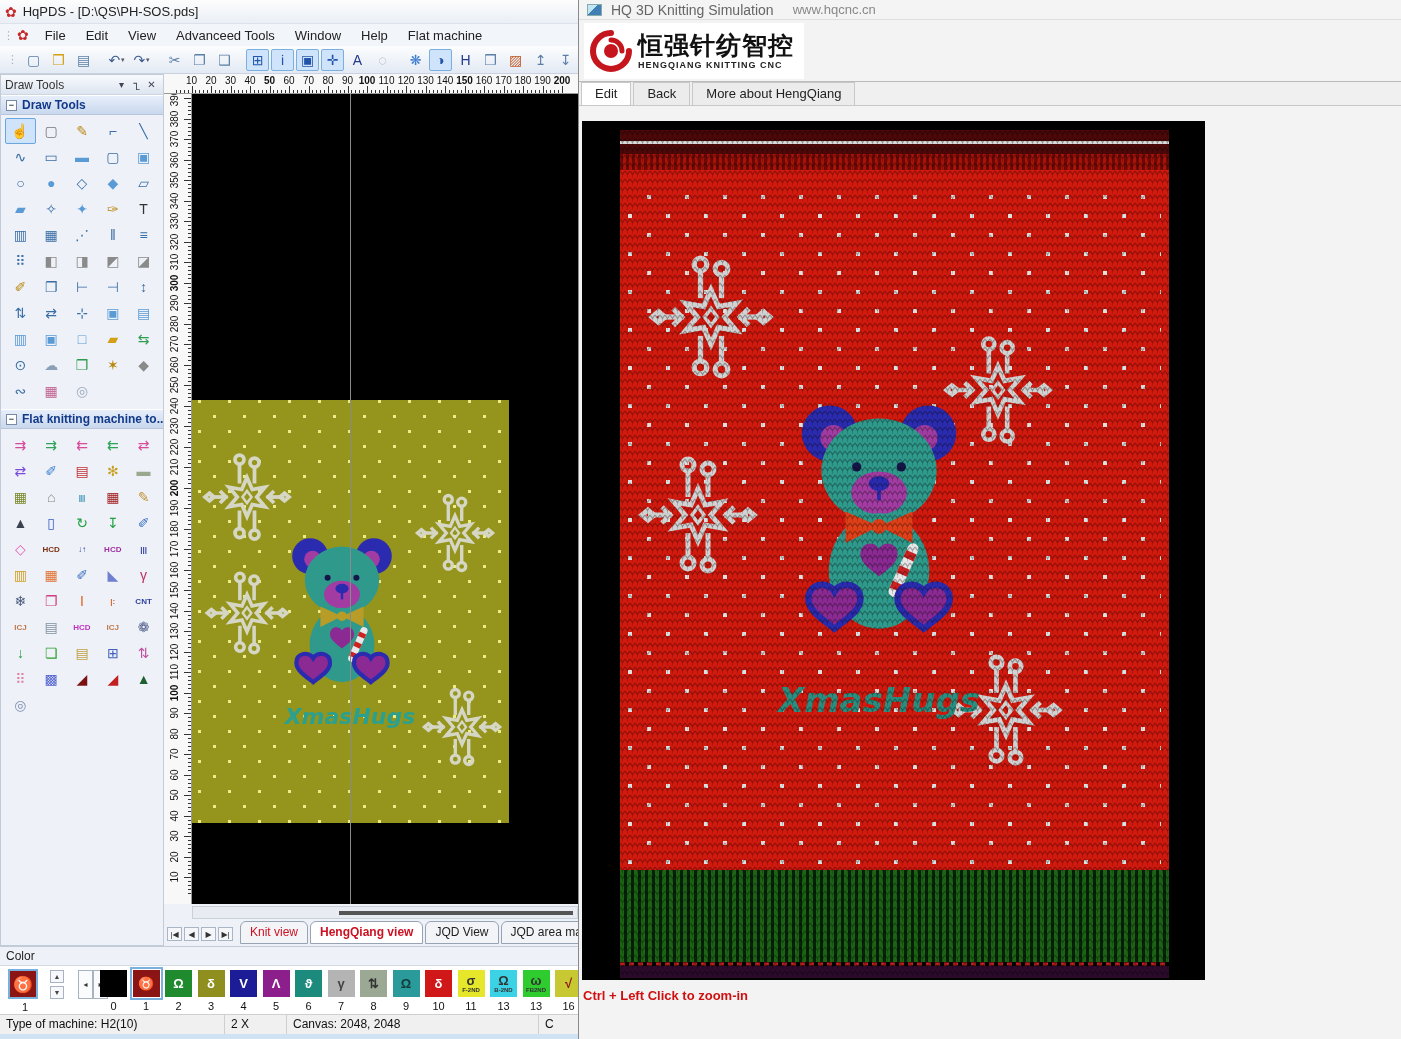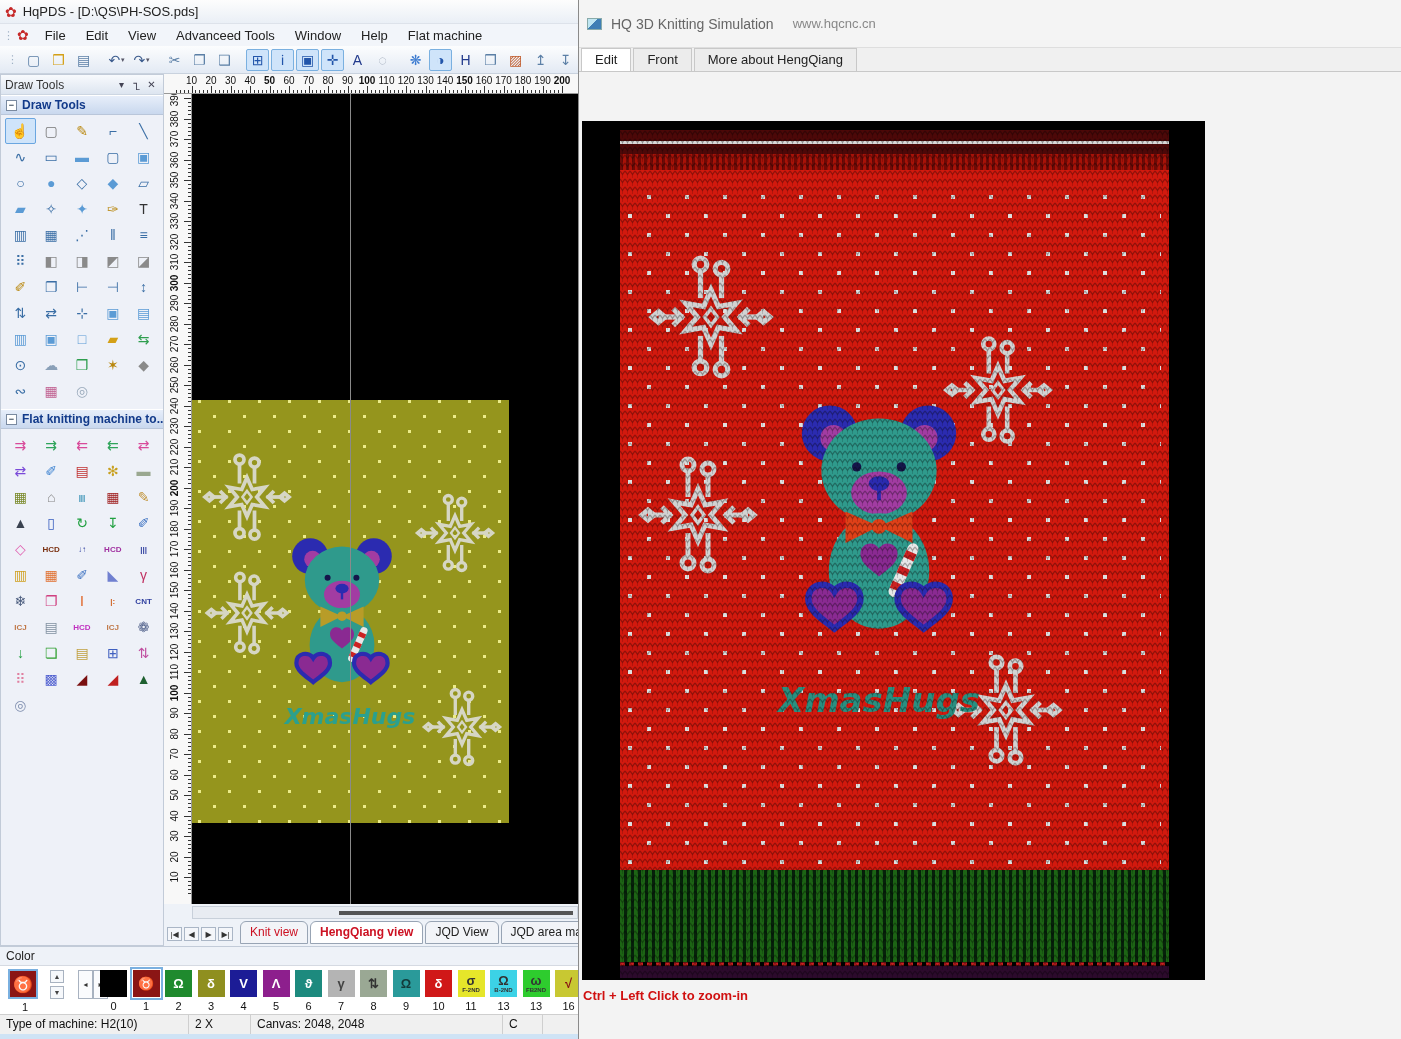--- a/index.html
+++ b/index.html
@@ -70,21 +70,21 @@
   .sw-sub{font-size:6px;font-weight:bold}
   .sw-num{position:absolute;top:34px;font-size:11px;width:27px;text-align:center;color:#111}
 
   
   #statusbar{position:absolute;left:0;top:1014px;width:578px;height:20px;background:#f0f0f0;border-top:1px solid #cfcfcf;display:flex;font-size:12px;color:#111}
   .scell{padding:2px 6px;border-right:1px solid #cfcfcf;white-space:nowrap;overflow:hidden;flex:none}
   #bottomstrip{position:absolute;left:0;top:1034px;width:578px;height:5px;background:#cfe3f5}
 
   
   #sim-win{position:absolute;left:578px;top:0;width:823px;height:1039px;background:#f3f3f3;border-left:1px solid #8a8a8a}
-  .sim-title{height:48px;display:flex;align-items:center;padding-left:8px;gap:9px;font-size:14px;color:#666;border-bottom:1px solid #dedede;background:#f4f4f4}
+  .sim-title{height:20px;display:flex;align-items:center;padding-left:8px;gap:9px;font-size:14px;color:#666;border-bottom:1px solid #dedede;background:#f4f4f4}
   .tico{width:15px;height:12px;background:linear-gradient(135deg,#bfe6f2 40%,#3f7fb5 40%);border:1px solid #8aa}
   .sim-url{color:#888;font-size:13px;margin-left:10px}
   .logo-row{position:relative;height:62px;background:#f3f3f3;border-bottom:1px solid #bbb}
   .logo-box{position:absolute;left:5px;top:3px;height:56px;background:#fff;display:flex;align-items:center;padding:0 10px 0 4px}
   .logo-txt{display:flex;flex-direction:column;margin-left:4px}
   .logo-cn{font-size:25px;font-weight:bold;color:#111;letter-spacing:1px;line-height:1.1}
   .logo-en{font-size:9px;font-weight:bold;color:#222;letter-spacing:1px}
   .sim-tabs{display:flex;height:24px;background:#f0f0f0;padding-left:2px;font-size:13px;align-items:flex-end;border-bottom:1px solid #c8c8c8}
   .stab{padding:3px 13px 4px;border:1px solid #c8c8c8;border-bottom:none;background:#ececec;color:#222;margin-right:2px;white-space:nowrap}
   .stab.active{background:#fff;font-weight:normal}
@@ -1039,37 +1039,50 @@
             <span>ω</span>
             <span class="sw-sub">FB2ND</span>
           </div>
           <div class="sw-num" style="left: 522.5px;">13</div>
           <div class="swatch" style="left: 555px; background: rgb(200, 200, 50); color: rgb(138, 21, 21);">√</div>
           <div class="sw-num" style="left: 555px;">16</div>
         </div>
     </div>
 
     <div id="statusbar">
-        <div class="scell" style="width: 189px;">Type of machine: H2(10)</div>
+        <div class="scell" style="width: 225px;">Type of machine: H2(10)</div>
         <div class="scell" style="width: 62px;">2 X</div>
         <div class="scell" style="width: 252px;">Canvas: 2048, 2048</div>
         <div class="scell" style="width: 40px;">C</div>
       </div>
     <div id="bottomstrip"></div>
   </div>
 
   <div id="sim-win">
     <div class="sim-title">
       <span class="tico"></span>
       <span>HQ 3D Knitting Simulation</span>
       <span class="sim-url">www.hqcnc.cn</span>
     </div>
+    <div class="logo-row">
+      <div class="logo-box">
+        <svg width="46" height="46" viewBox="0 0 46 46">
+          <path d="M23,5 A18,18 0 1,0 41,23" fill="none" stroke="#c4161c" stroke-width="6" stroke-linecap="round"></path>
+          <circle cx="23" cy="23" r="7" fill="#c4161c"></circle>
+          <path d="M23,12 A11,11 0 0,1 34,23" fill="none" stroke="#c4161c" stroke-width="5" stroke-linecap="round"></path>
+        </svg>
+        <div class="logo-txt">
+          <span class="logo-cn">恒强针纺智控</span>
+          <span class="logo-en">HENGQIANG KNITTING CNC</span>
+        </div>
+      </div>
+    </div>
     <div class="sim-tabs" id="sim-tabs">
         <span class="stab active">Edit</span>
-        <span class="stab">Front</span>
+        <span class="stab">Back</span>
         <span class="stab">More about HengQiang</span>
       </div>
 
     <div id="sim-canvas">
       <svg width="623" height="859">
         <rect width="623" height="859" fill="#000"></rect>
         <g transform="translate(38,9)">
           <rect x="0" y="0" width="549" height="24" fill="var(--sim-maroon)"></rect>
           <rect x="0" y="11" width="549" height="3" fill="#d8d8d8"></rect>
           <rect x="0" y="24" width="549" height="16" fill="url(#fringe)"></rect>

